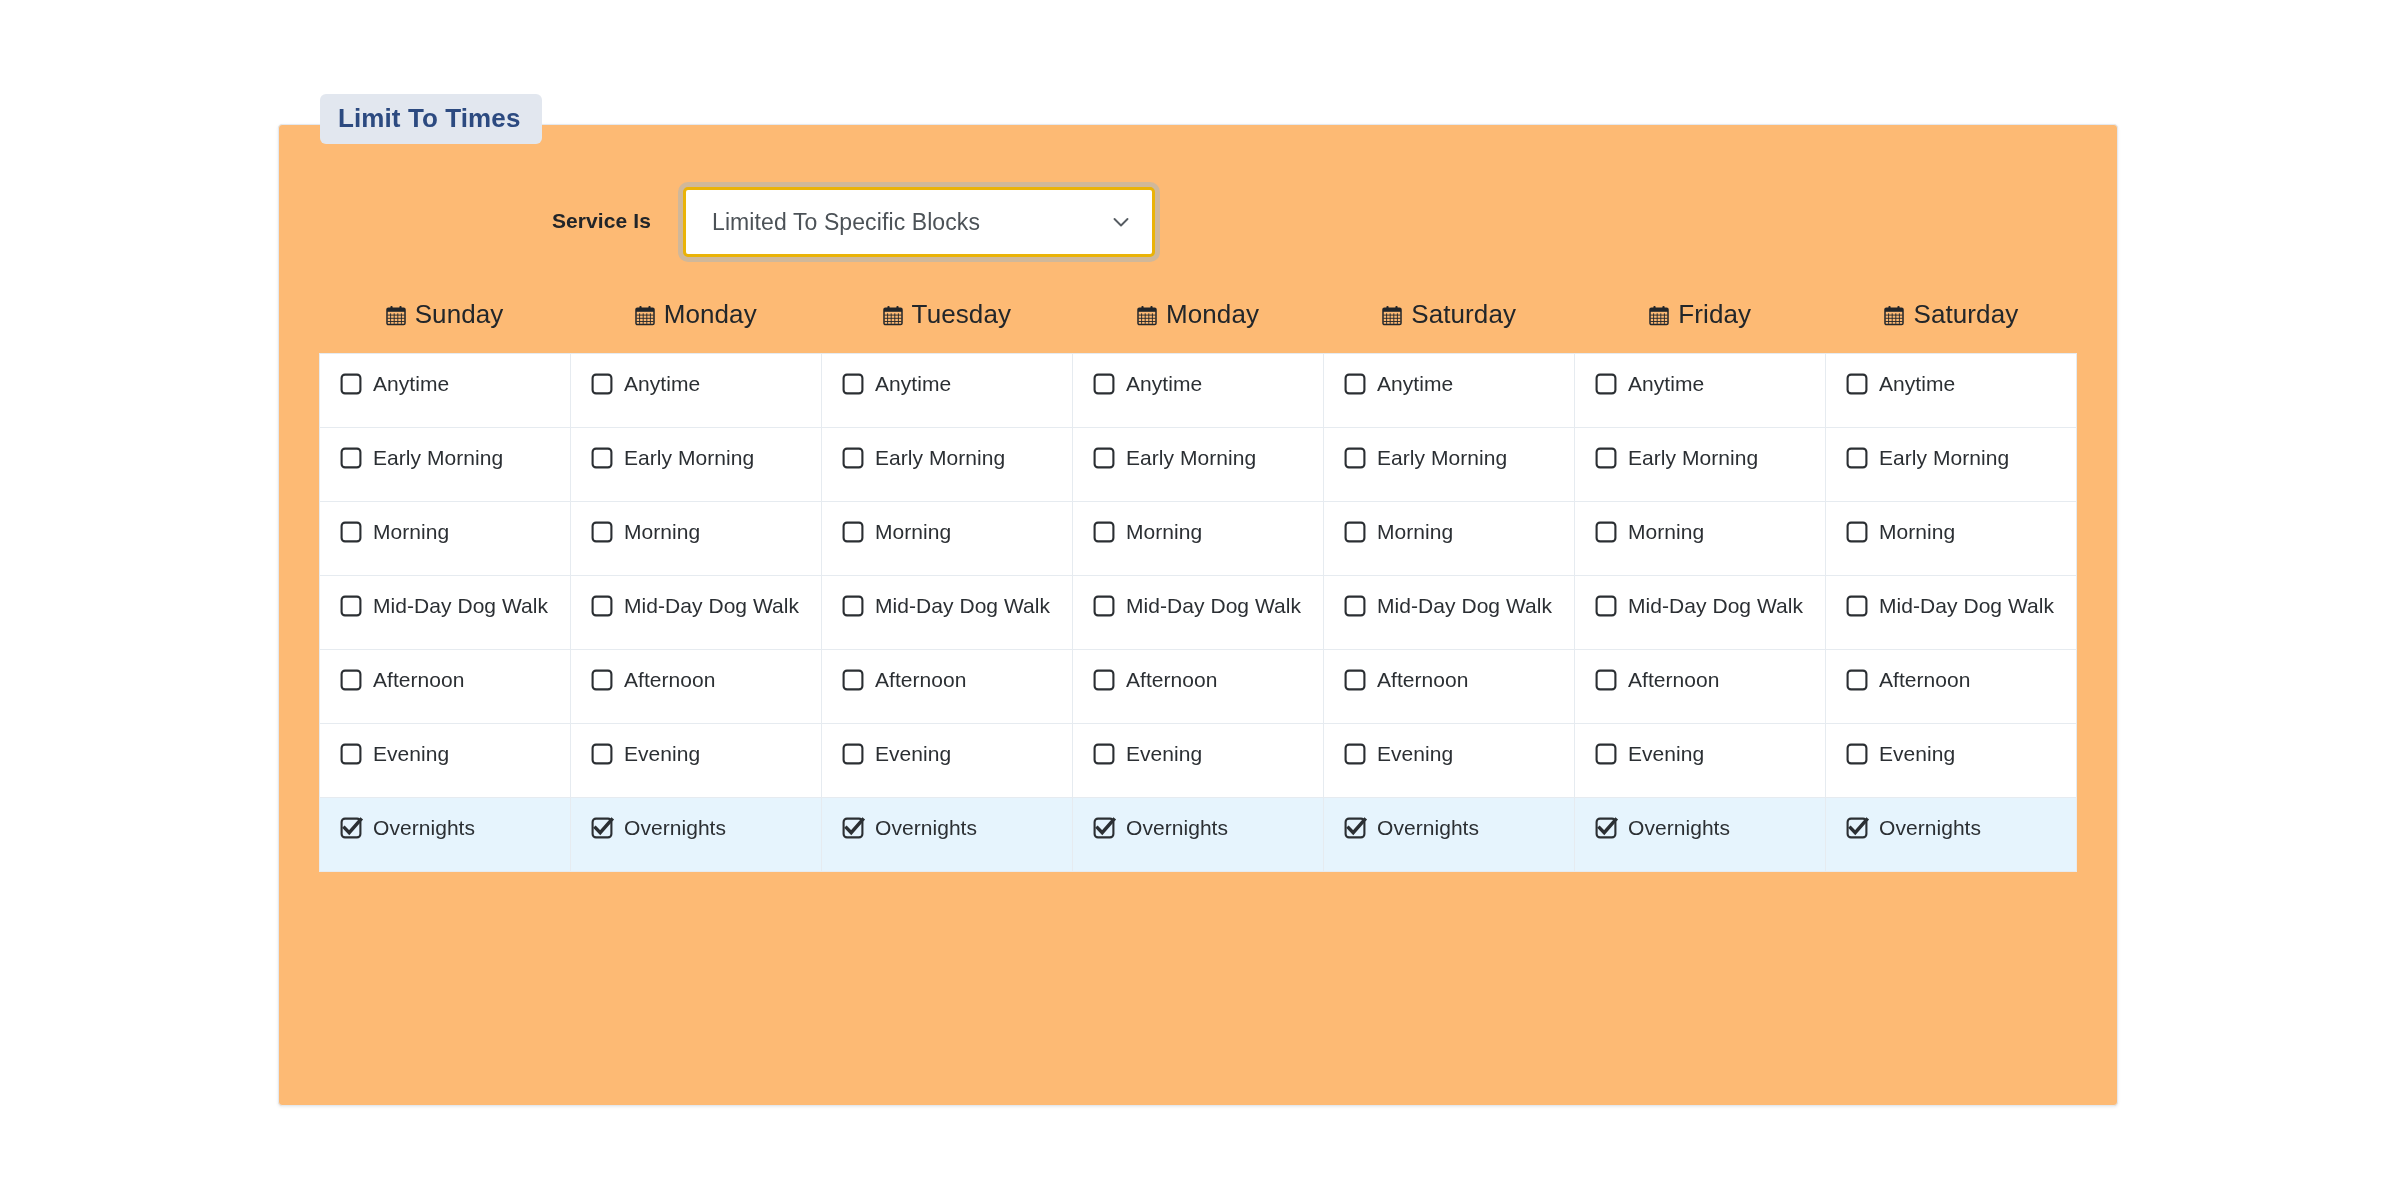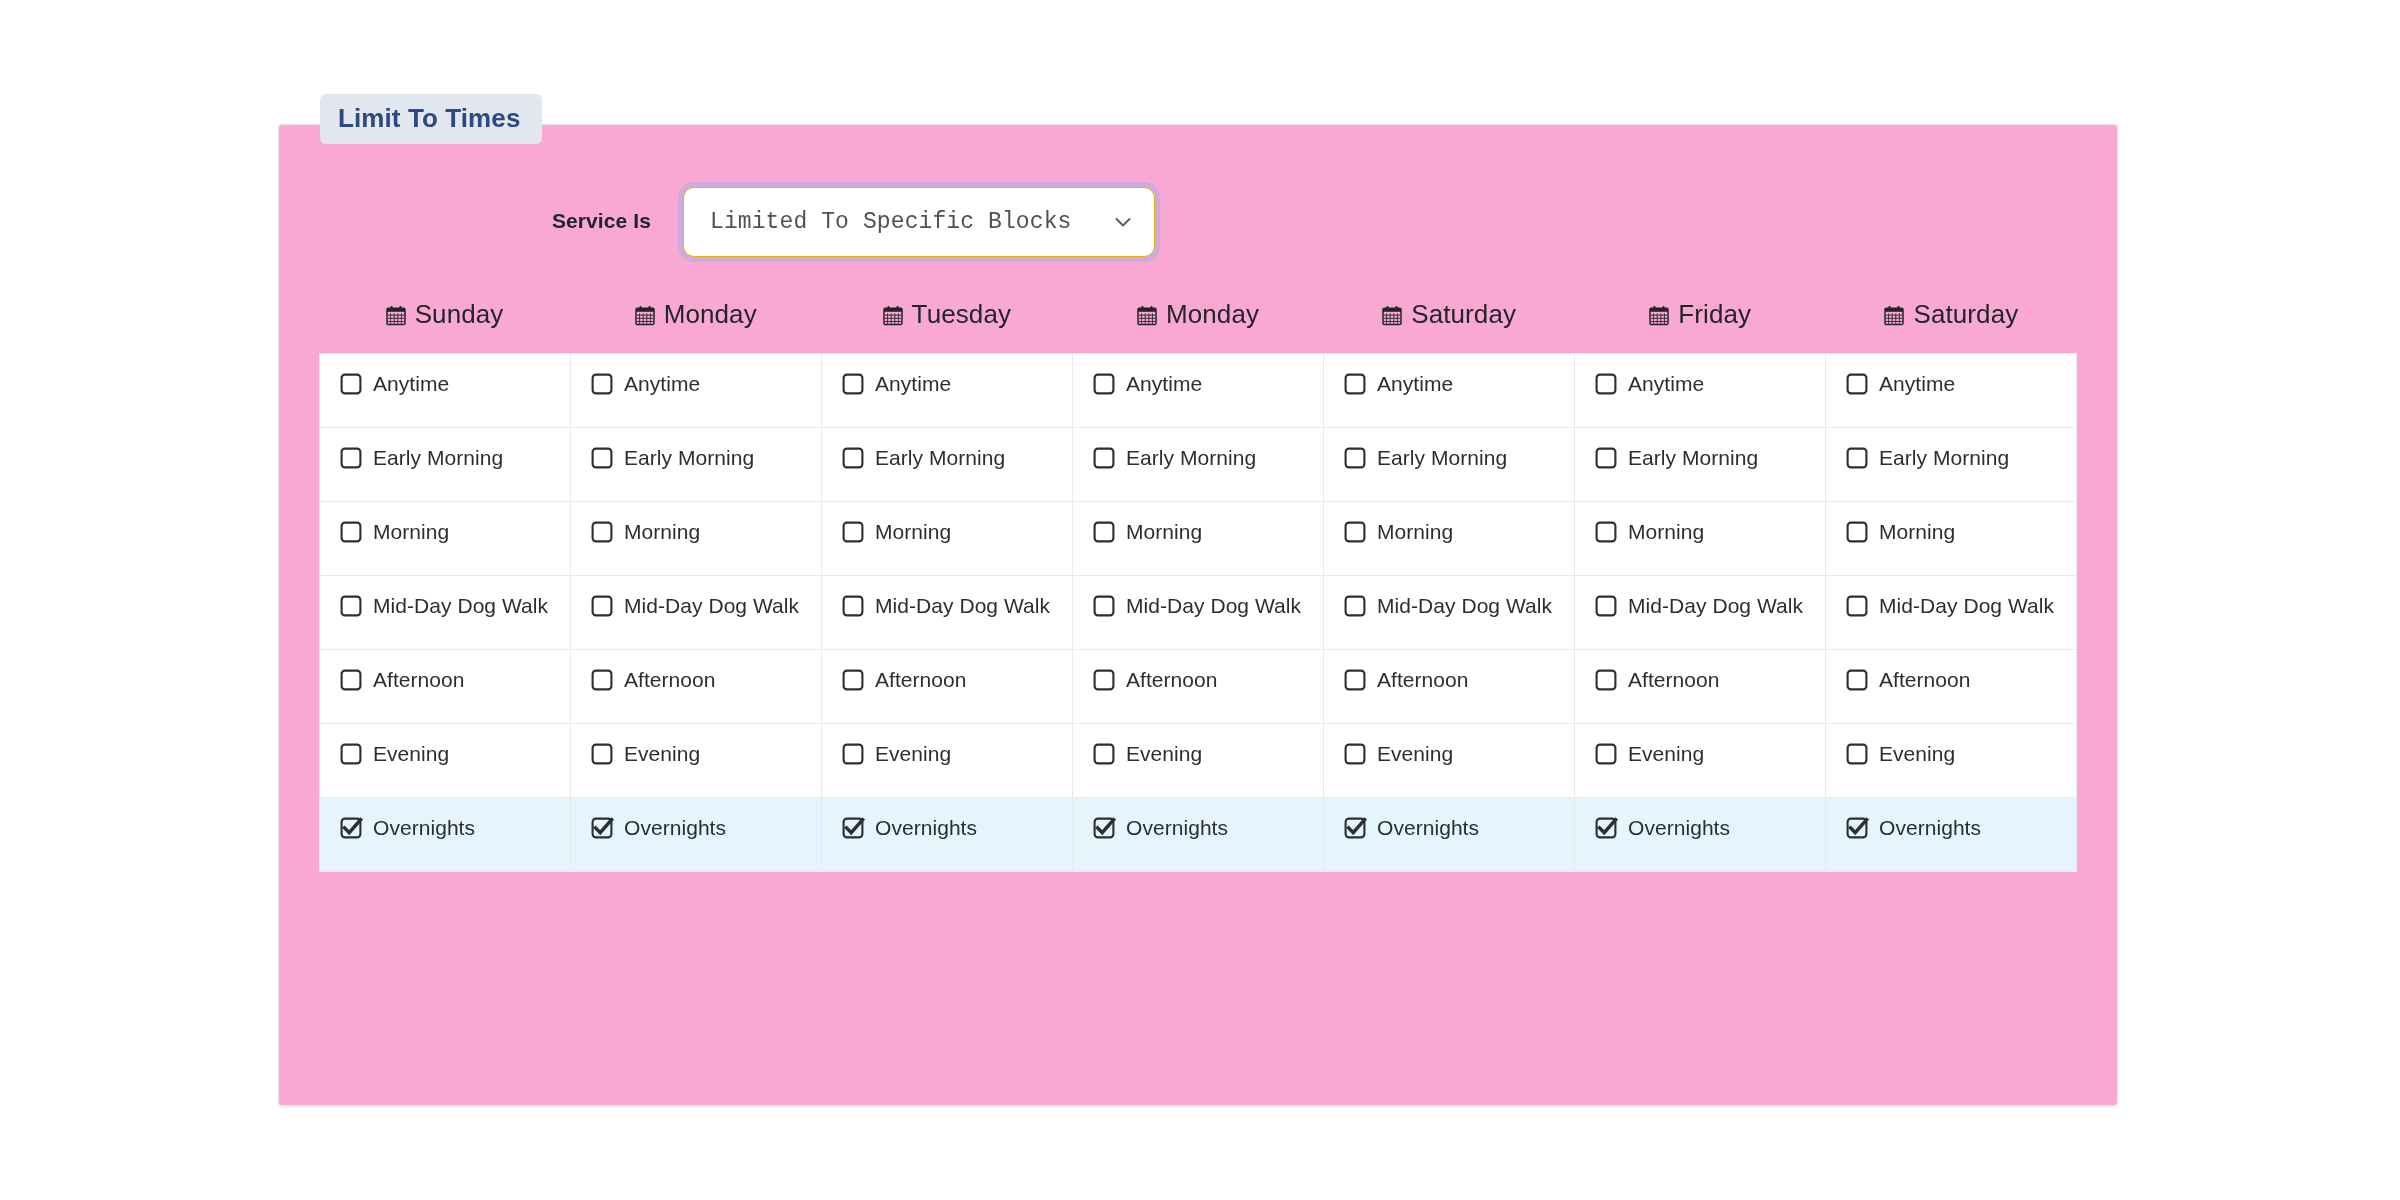--- a/index.html
+++ b/index.html
@@ -23,21 +23,21 @@
 
   
   .panel {
     position: absolute;
     left: 278px;
     top: 124px;
     width: 1840px;
     height: 982px;
     border: 1px solid #e4e8ed;
     border-radius: 4px;
-    background: #f9a8d4;
+    background: #fdba74;
     box-shadow: 0 1px 3px rgba(30,45,70,0.10);
   }
 
   .panel-legend {
     position: absolute;
     left: 320px;
     top: 94px;
     background: #e2e7ef;
     color: #2c4a80;
     font-size: 26px;
@@ -68,25 +68,24 @@
     font-weight: bold;
     color: #212529;
     letter-spacing: 0.1px;
   }
   .service-select {
     position: absolute;
     left: 404px;
     top: 0px;
     width: 472px;
     height: 70px;
-    border: 1px solid #eab308;
-    border-radius: 11px;
+    border: 3px solid #eab308;
+    border-radius: 5px;
     background: #ffffff;
     box-shadow: 0 0 0 5px rgba(106,179,241,0.30);
-    font-family: Liberation Mono, monospace;
   }
   .service-select-value {
     position: absolute;
     left: 26px;
     top: 0;
     right: 58px;
     height: 100%;
     display: flex;
     align-items: center;
     font-size: 23px;

